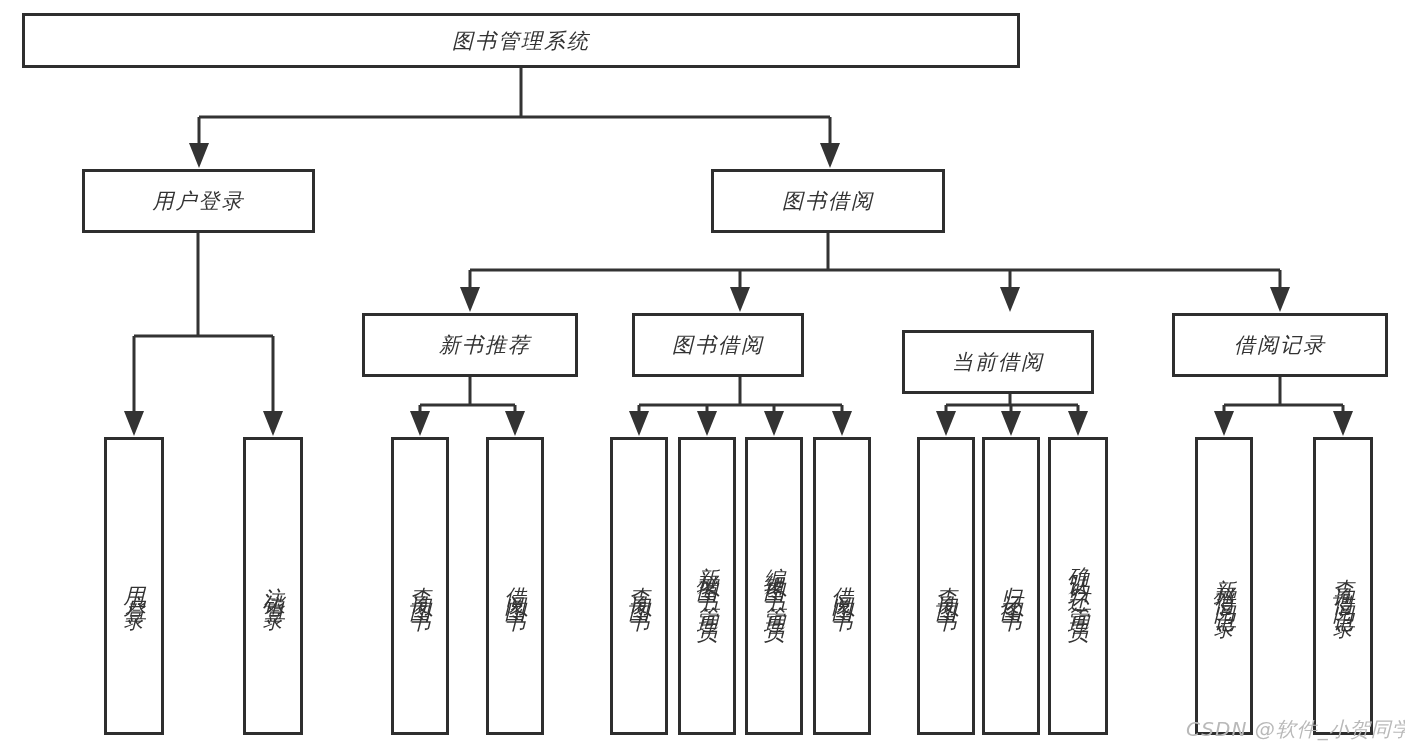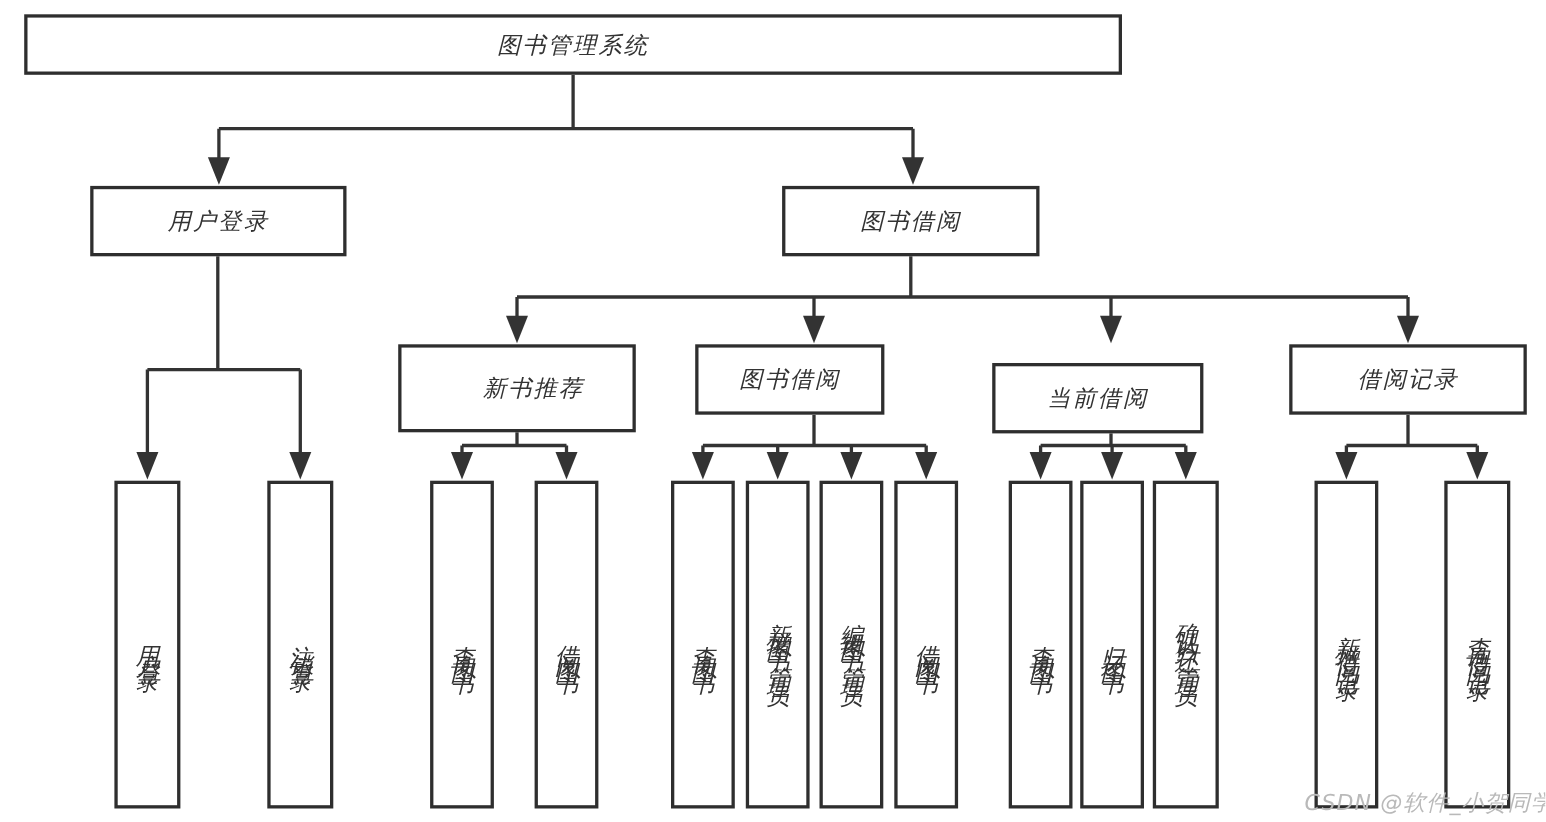--- a/index.html
+++ b/index.html
@@ -93,21 +93,21 @@
       <polygon points="1224,436 1214,411 1234,411"></polygon>
       <polygon points="1343,436 1333,411 1353,411"></polygon>
     </g>
   </svg>
 
   <div class="box" style="left:22px; top:13px; width:998px; height:55px;">图书管理系统</div>
 
   <div class="box" style="left:82px; top:169px; width:233px; height:64px;">用户登录</div>
   <div class="box" style="left:711px; top:169px; width:234px; height:64px;">图书借阅</div>
 
-  <div class="box" style="left:362px; top:313px; width:216px; height:80px;padding-left:30px;">新书推荐</div>
+  <div class="box" style="left:362px; top:313px; width:216px; height:64px;padding-left:30px;">新书推荐</div>
   <div class="box" style="left:632px; top:313px; width:172px; height:64px;">图书借阅</div>
   <div class="box" style="left:902px; top:330px; width:192px; height:64px;">当前借阅</div>
   <div class="box" style="left:1172px; top:313px; width:216px; height:64px;">借阅记录</div>
 
   <div class="box leaf" style="left:104px; top:437px; width:60px; height:298px;">用户登录</div>
   <div class="box leaf" style="left:243px; top:437px; width:60px; height:298px;">注销登录</div>
 
   <div class="box leaf" style="left:391px; top:437px; width:58px; height:298px;">查询图书</div>
   <div class="box leaf" style="left:486px; top:437px; width:58px; height:298px;">借阅图书</div>
 

